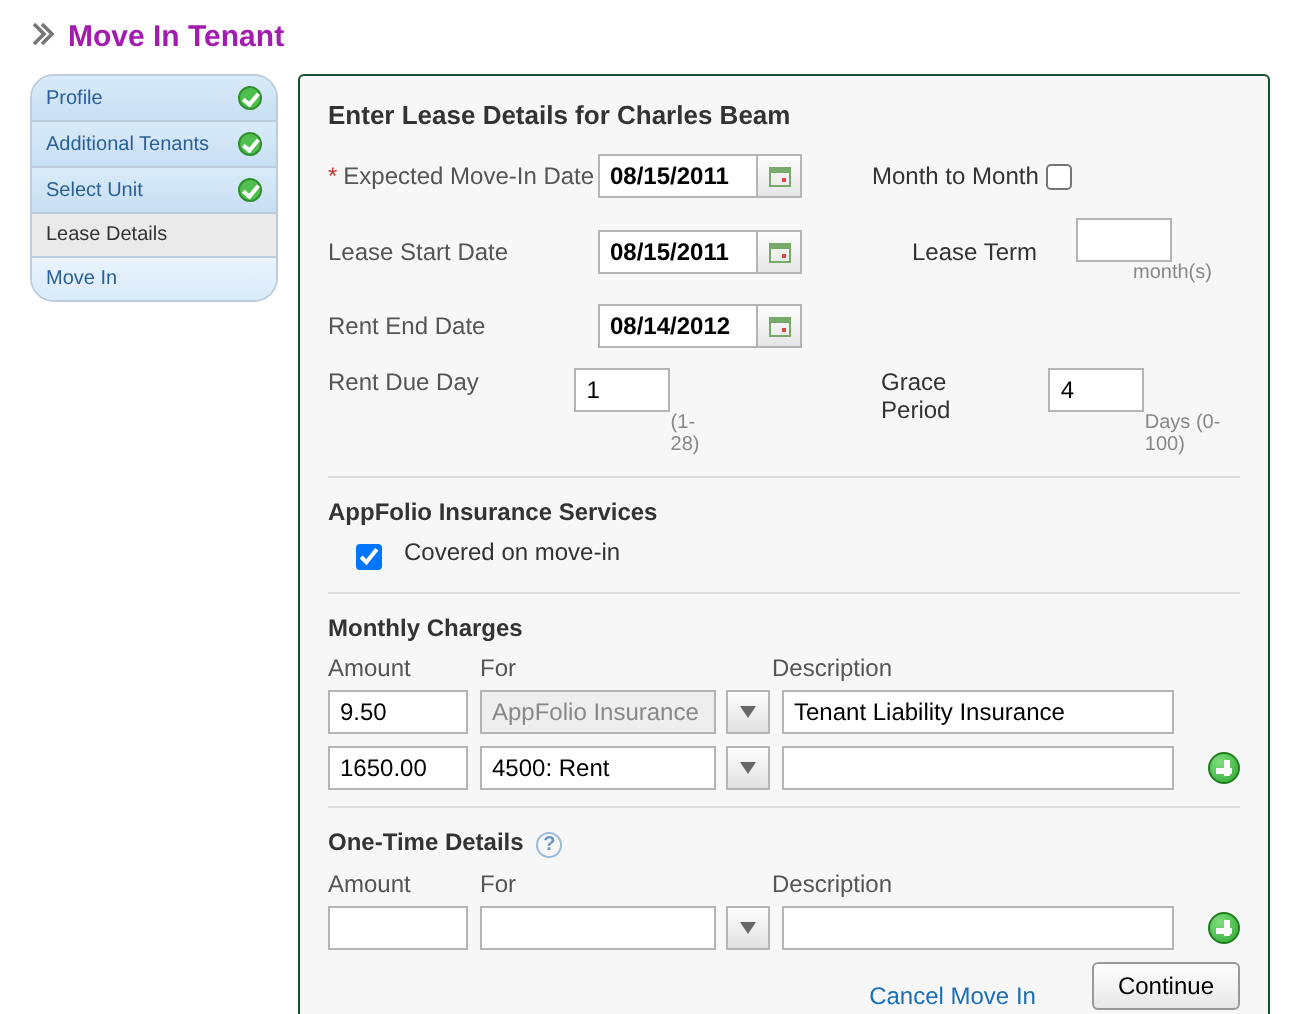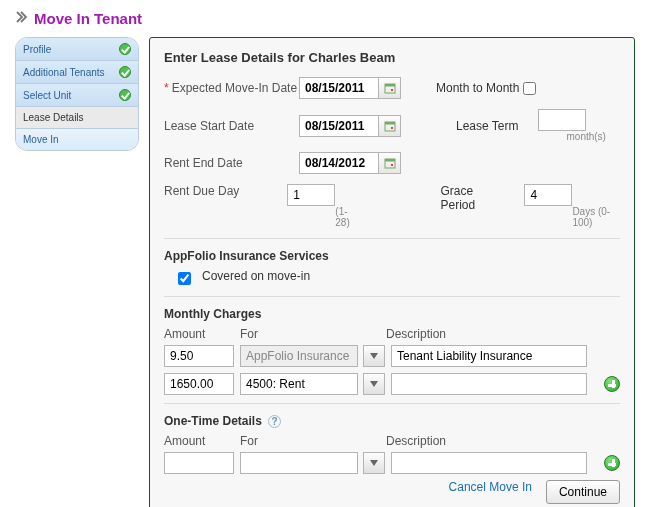--- a/index.html
+++ b/index.html
@@ -198,22 +198,22 @@
     cursor: pointer;
   }
   .plus-btn::before, .plus-btn::after {
     content:""; position:absolute; background:#fff;
   }
   .plus-btn::before { left:3px; right:3px; top:6.5px; height:3px; }
   .plus-btn::after  { top:3px; bottom:3px; left:6.5px; width:3px; }
   .footer {
     display: flex;
     justify-content: flex-end;
-    align-items: flex-start;
-    gap: 14px;
+    align-items: flex-end;
+    gap: 28px;
     margin-top: 0;
   }
   .link {
     color: #1a6fb7;
     cursor: pointer;
   }
   .btn {
     border: 1px solid #999;
     background: linear-gradient(#fefefe,#e7e7e7);
     padding: 4px 12px;

